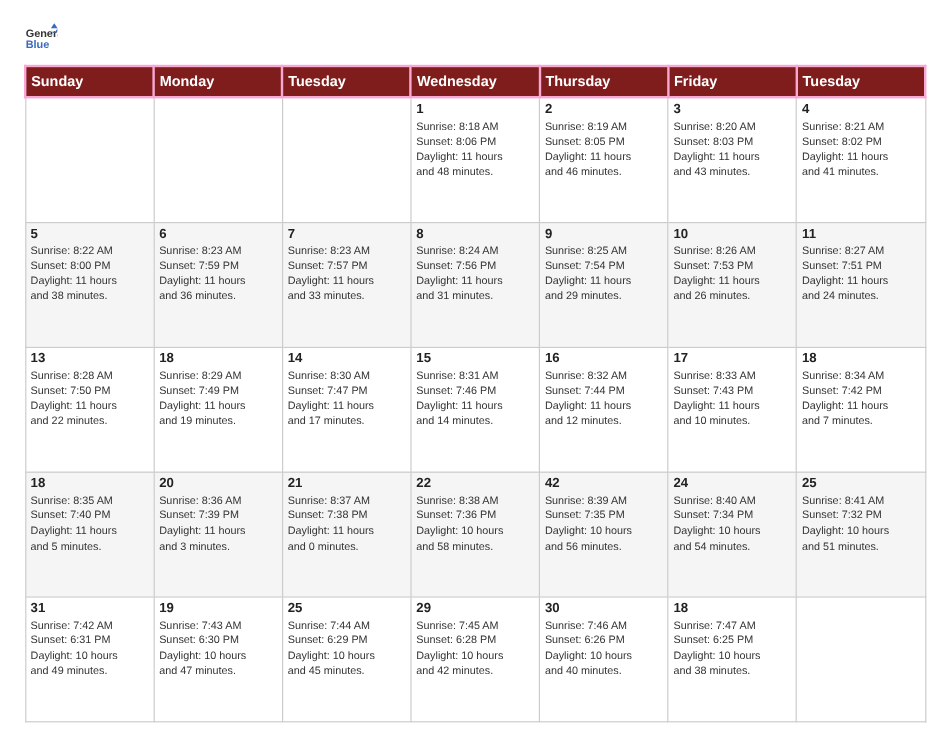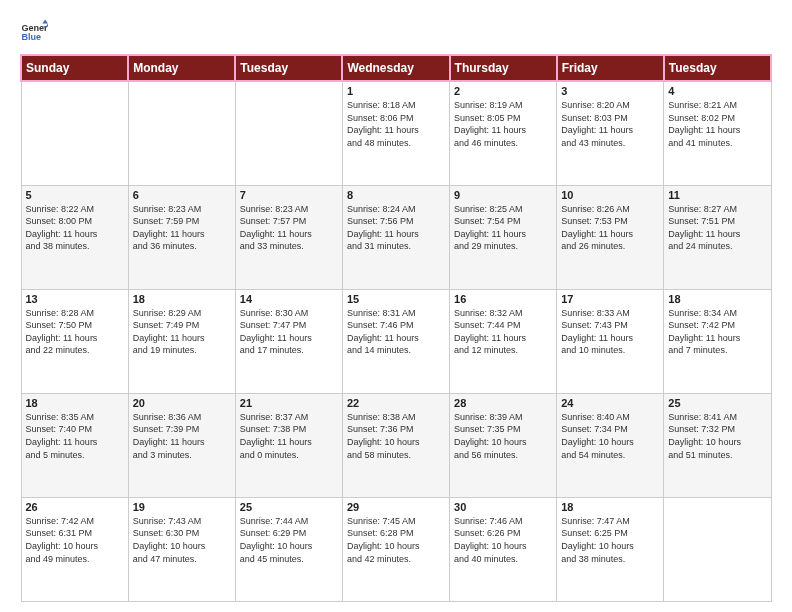--- a/index.html
+++ b/index.html
@@ -212,35 +212,35 @@
           </td>
           <td>
             <div class="day-num">21</div>
             <div class="day-info">Sunrise: 8:37 AM<br>Sunset: 7:38 PM<br>Daylight: 11 hours<br>and 0 minutes.</div>
           </td>
           <td>
             <div class="day-num">22</div>
             <div class="day-info">Sunrise: 8:38 AM<br>Sunset: 7:36 PM<br>Daylight: 10 hours<br>and 58 minutes.</div>
           </td>
           <td>
-            <div class="day-num">28</div>
+            <div class="day-num">42</div>
             <div class="day-info">Sunrise: 8:39 AM<br>Sunset: 7:35 PM<br>Daylight: 10 hours<br>and 56 minutes.</div>
           </td>
           <td>
             <div class="day-num">24</div>
             <div class="day-info">Sunrise: 8:40 AM<br>Sunset: 7:34 PM<br>Daylight: 10 hours<br>and 54 minutes.</div>
           </td>
           <td>
             <div class="day-num">25</div>
             <div class="day-info">Sunrise: 8:41 AM<br>Sunset: 7:32 PM<br>Daylight: 10 hours<br>and 51 minutes.</div>
           </td>
         </tr>
         <tr>
           <td>
-            <div class="day-num">26</div>
+            <div class="day-num">31</div>
             <div class="day-info">Sunrise: 7:42 AM<br>Sunset: 6:31 PM<br>Daylight: 10 hours<br>and 49 minutes.</div>
           </td>
           <td>
             <div class="day-num">19</div>
             <div class="day-info">Sunrise: 7:43 AM<br>Sunset: 6:30 PM<br>Daylight: 10 hours<br>and 47 minutes.</div>
           </td>
           <td>
             <div class="day-num">25</div>
             <div class="day-info">Sunrise: 7:44 AM<br>Sunset: 6:29 PM<br>Daylight: 10 hours<br>and 45 minutes.</div>
           </td>

